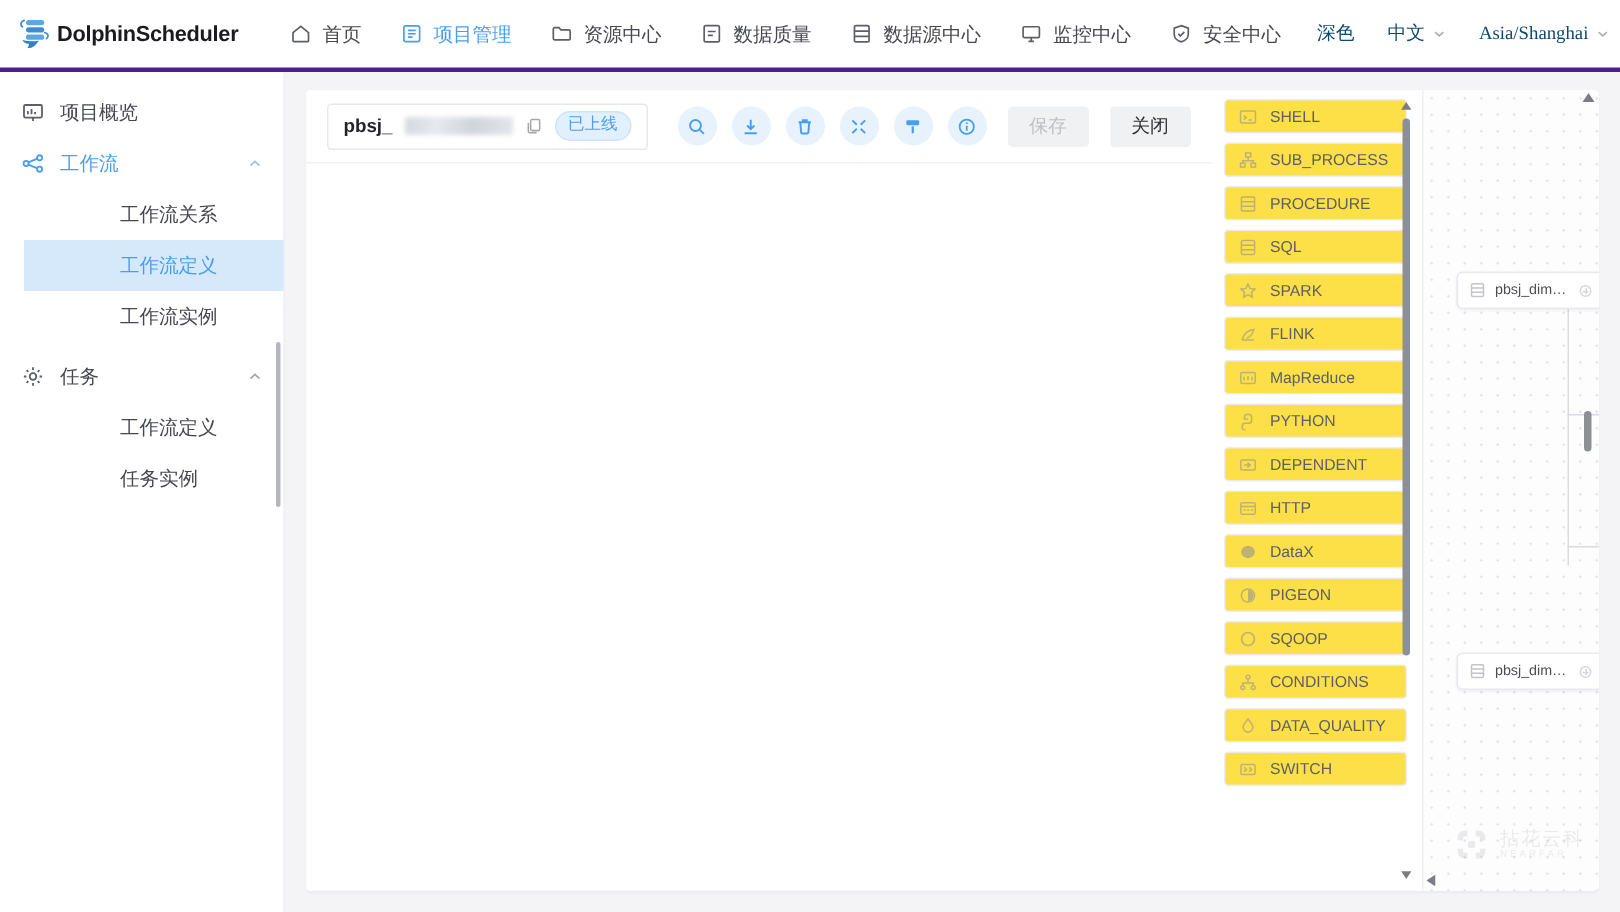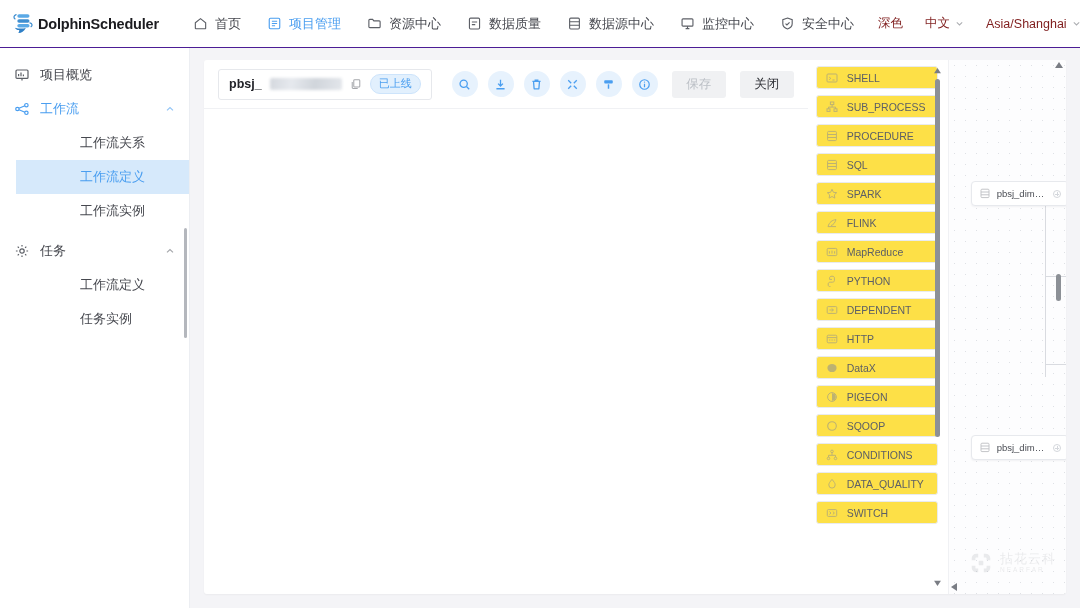--- a/index.html
+++ b/index.html
@@ -5,40 +5,40 @@
   * { box-sizing: border-box; margin: 0; padding: 0; }
   html, body {
     width: 1080px; height: 608px;
     font-family: "Liberation Sans", "DejaVu Sans", sans-serif;
     background: #f4f4f7; overflow: hidden;
   }
 
   
   .topbar {
     height: 48px; background: #fff; display: flex; align-items: center;
-    border-bottom: 1px solid #4c1d95; position: relative; z-index: 20;
+    border-bottom: 3px solid #4c1d95; position: relative; z-index: 20;
   }
   .brand { display: flex; align-items: center; padding-left: 10px; width: 180px; flex: none; }
   .brand-logo { width: 26px; height: 26px; flex: none; }
   .brand-name {
     font-size: 14.5px; color: #1b1b1f; letter-spacing: -.2px;
     font-weight: 600; margin-left: 2px; white-space: nowrap;
   }
   .navmenu { display: flex; align-items: center; flex: 1; height: 100%; text-align: center; }
   .navitem {
     display: flex; align-items: center; gap: 7px; height: 100%;
     padding: 0 13px; font-size: 13px; color: #46484f; cursor: pointer;
     white-space: nowrap;
   }
   .navitem .nicon { width: 15px; height: 15px; display: block; flex: none; }
   .navitem.active { color: #4a9ef0; }
   .navright { display: flex; align-items: center; gap: 0; padding-right: 12px; }
   .nr-item {
     display: flex; align-items: center; gap: 5px; font-size: 12.5px;
-    color: #7f1d1d; padding: 0 11px; cursor: pointer; white-space: nowrap;
+    color: #0c4a6e; padding: 0 11px; cursor: pointer; white-space: nowrap; font-family: Liberation Serif, serif;
   }
   .caret { width: 9px; height: 9px; display: block; opacity: .55; }
 
   
   .shell { display: flex; height: 560px; }
 
   
   .sidebar {
     width: 190px; flex: none; background: #fff; position: relative;
     padding-top: 10px; border-right: 1px solid #eceef2;

